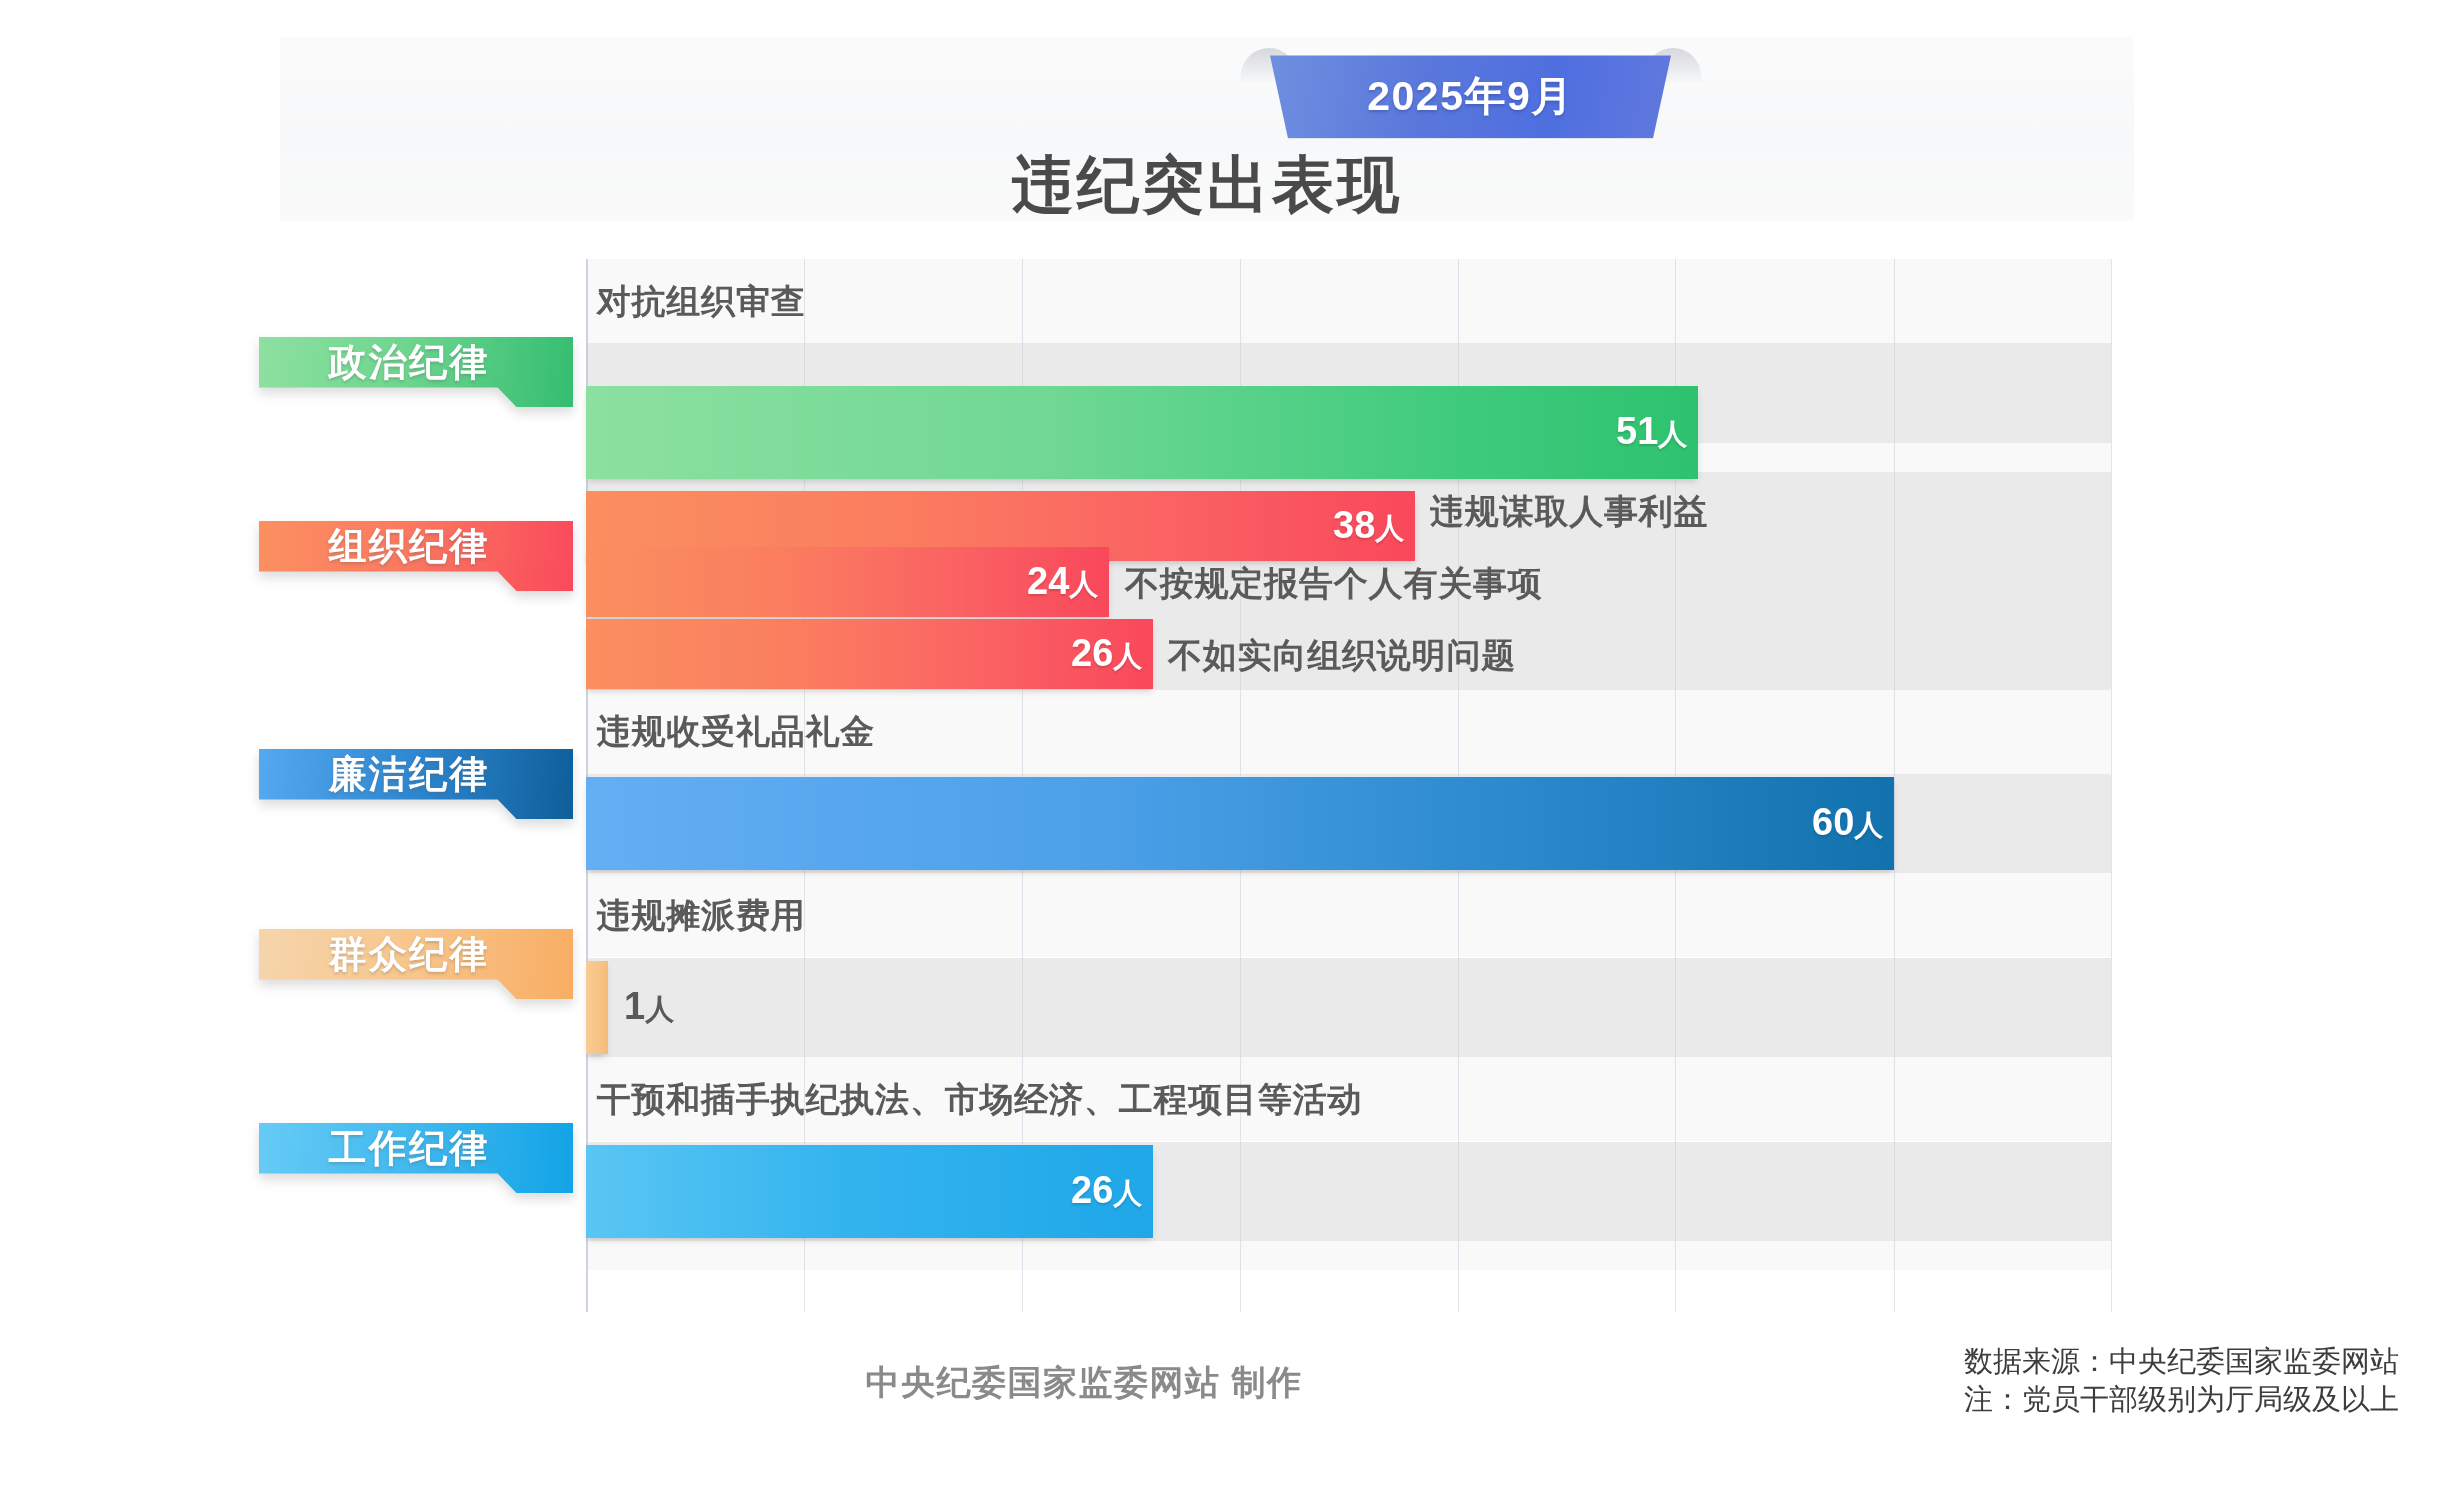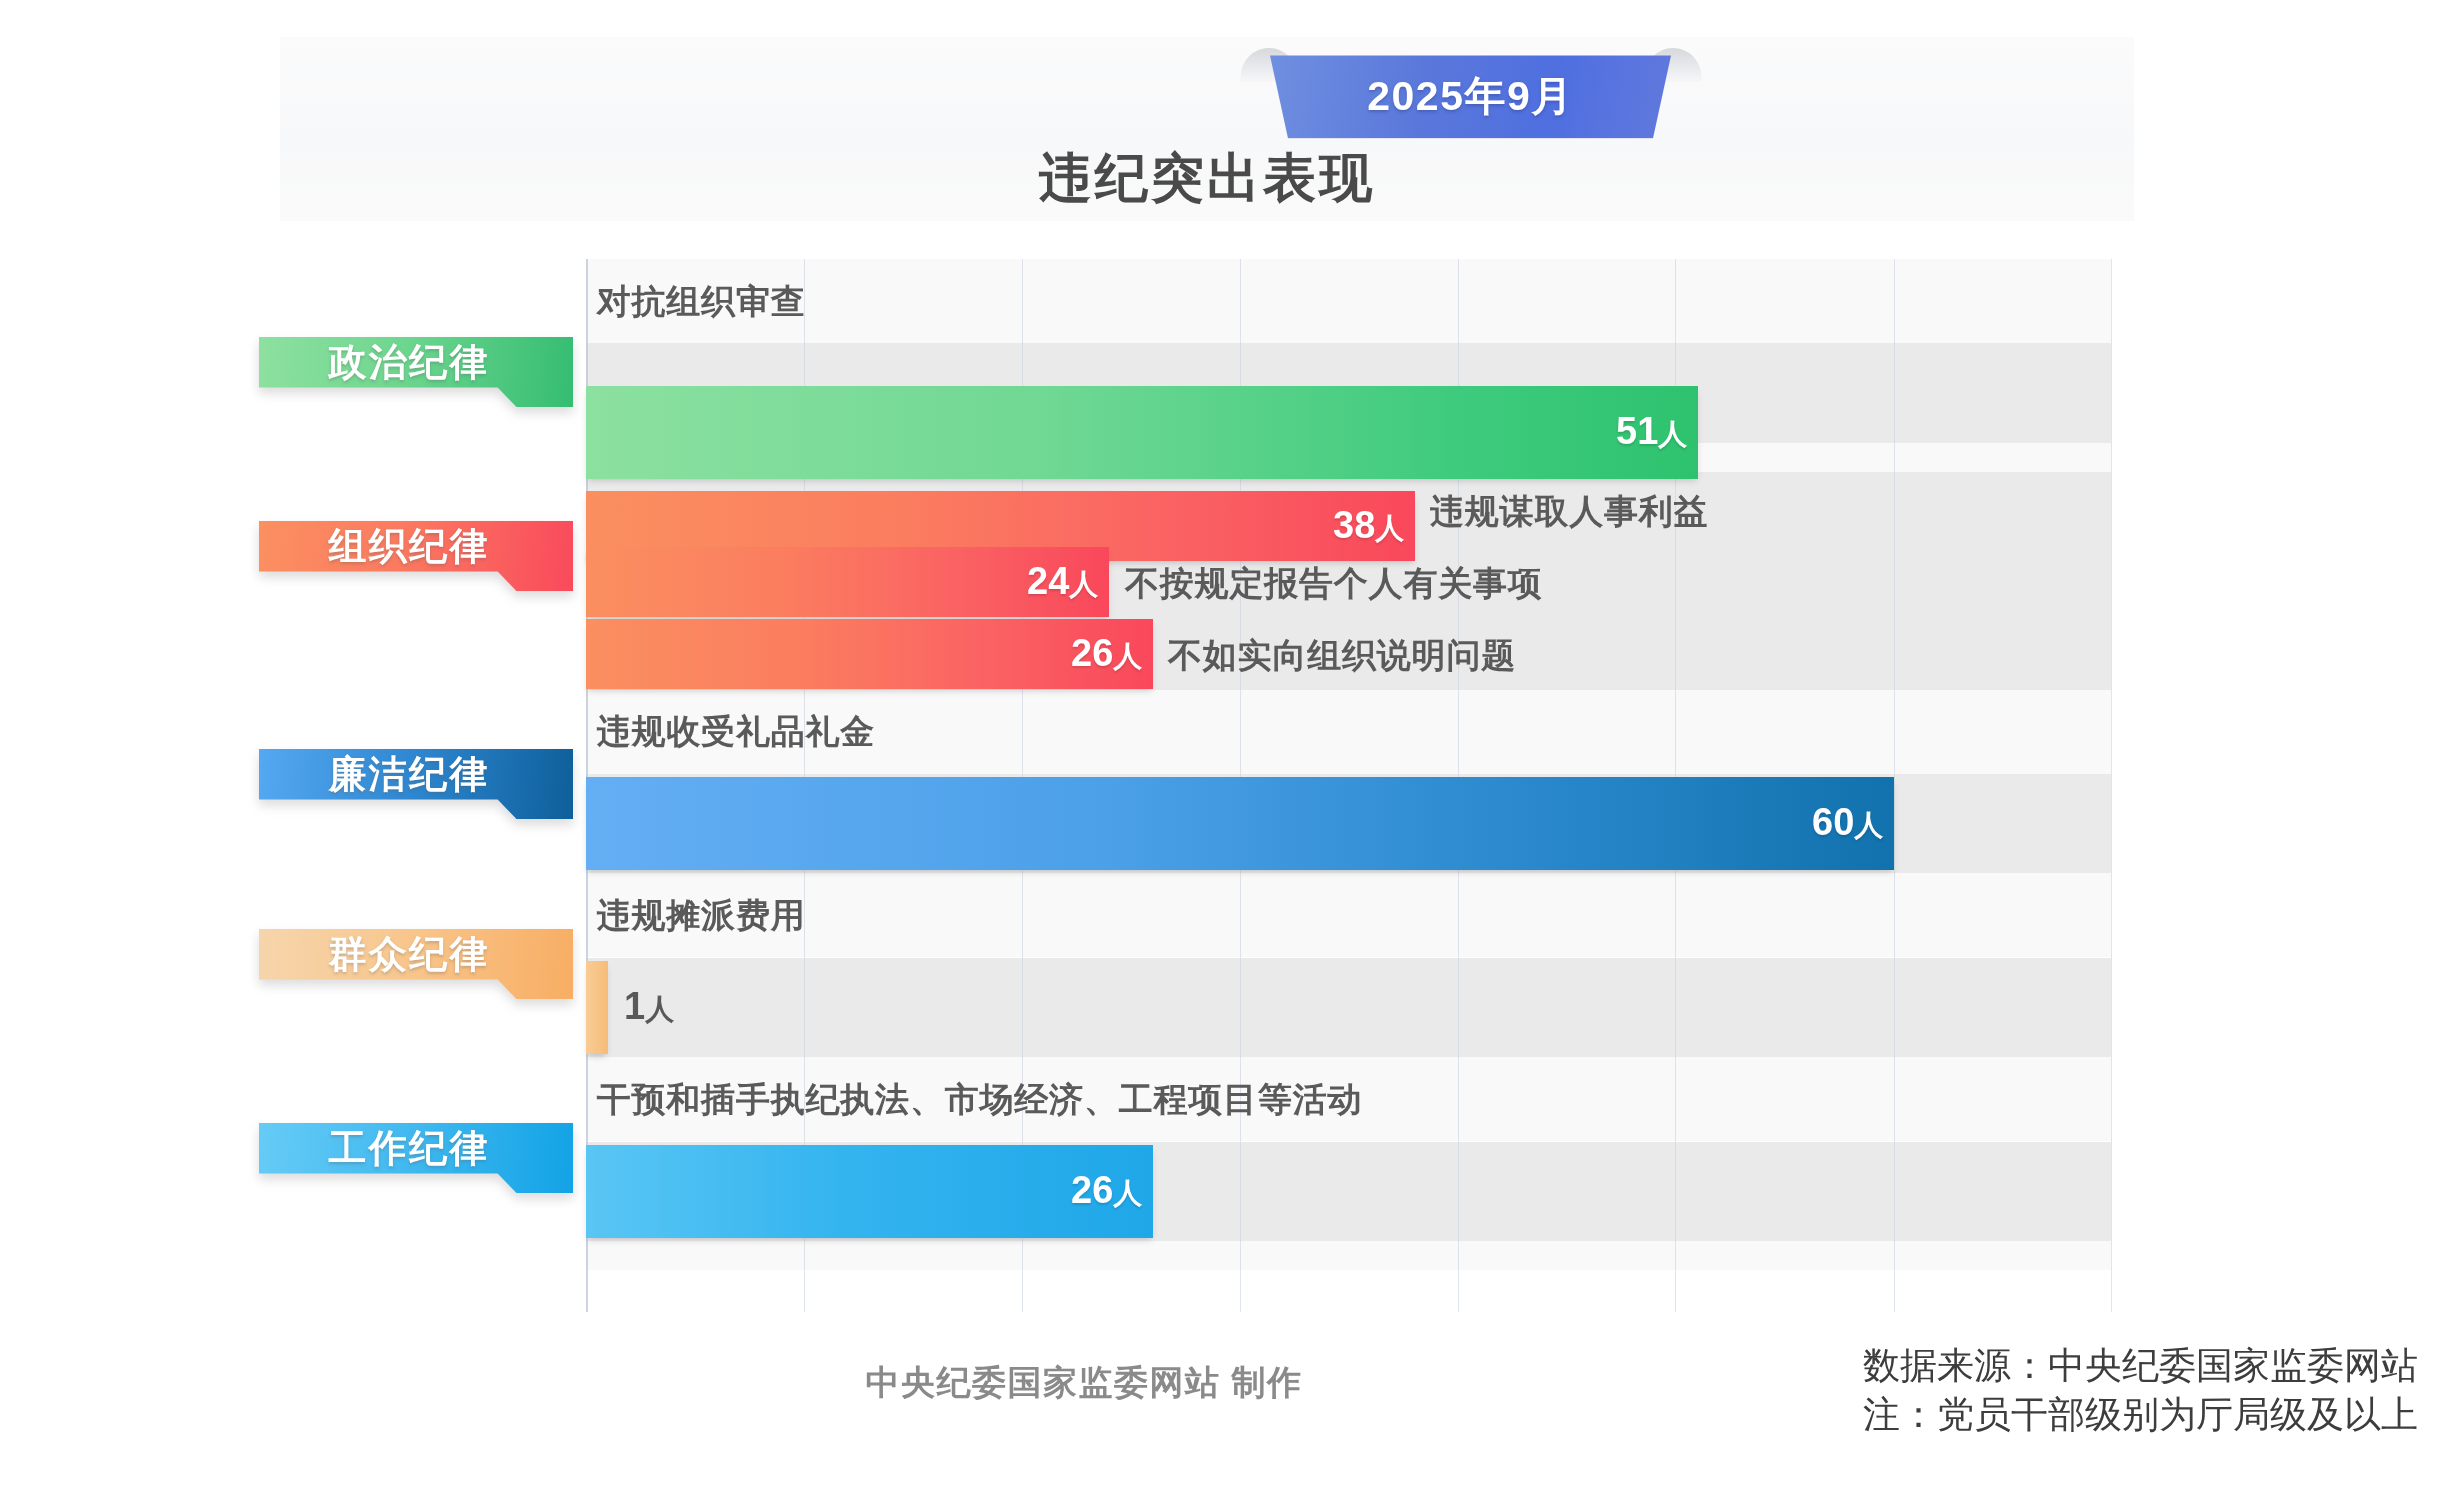--- a/index.html
+++ b/index.html
@@ -35,21 +35,21 @@
     display: flex; align-items: center; justify-content: center;
     box-shadow: 0 3.1px 7.7px rgba(70,90,170,.25);
     text-align: right;
   }
   .ribbon-text {
     color: #ffffff; font-size: 41px; font-weight: 700; letter-spacing: 1.5px;
     text-shadow: 0 1.5px 3.1px rgba(40,55,120,.35);
   }
   .main-title {
     position: absolute; left: 0; top: 106px; width: 100%;
-    text-align: center; font-size: 53px; font-weight: 700;
+    text-align: center; font-size: 62px; font-weight: 700;
     color: #4a4a4a; letter-spacing: 3.1px;
   }
 
   
   .plot {
     position: absolute; left: 586px; top: 259px;
     width: 1525px; height: 1011px;
   }
   .band {
     position: absolute; left: 0; width: 100%;
@@ -121,22 +121,22 @@
   .cat.c-lorange .slab { background: linear-gradient(95deg,#f6d5ac 0%,#f8c68c 48%,#f8ad63 100%); }
   .cat.c-lblue   .slab { background: linear-gradient(95deg,#66cbf6 0%,#3fb8ef 50%,#12a3e6 100%); }
 
   
   .footer-credit {
     position: absolute; left: 586px; top: 1360px; width: 996px;
     text-align: center; font-size: 34px; font-weight: 700; color: #8a8a8a;
     letter-spacing: 1.5px;
   }
   .source-note {
-    position: absolute; right: 20px; top: 1342px;
-    text-align: right; font-size: 37px; line-height: 1.32;
+    position: absolute; right: 39px; top: 1342px;
+    text-align: right; font-size: 29px; line-height: 1.32;
     color: #3d3d3d; font-family: "Liberation Serif", "DejaVu Serif", serif;
   }
 </style>
 </head>
 <body>
 
 <div id="root">
 
   <div class="header-panel">
     <div class="ribbon-wrap">

